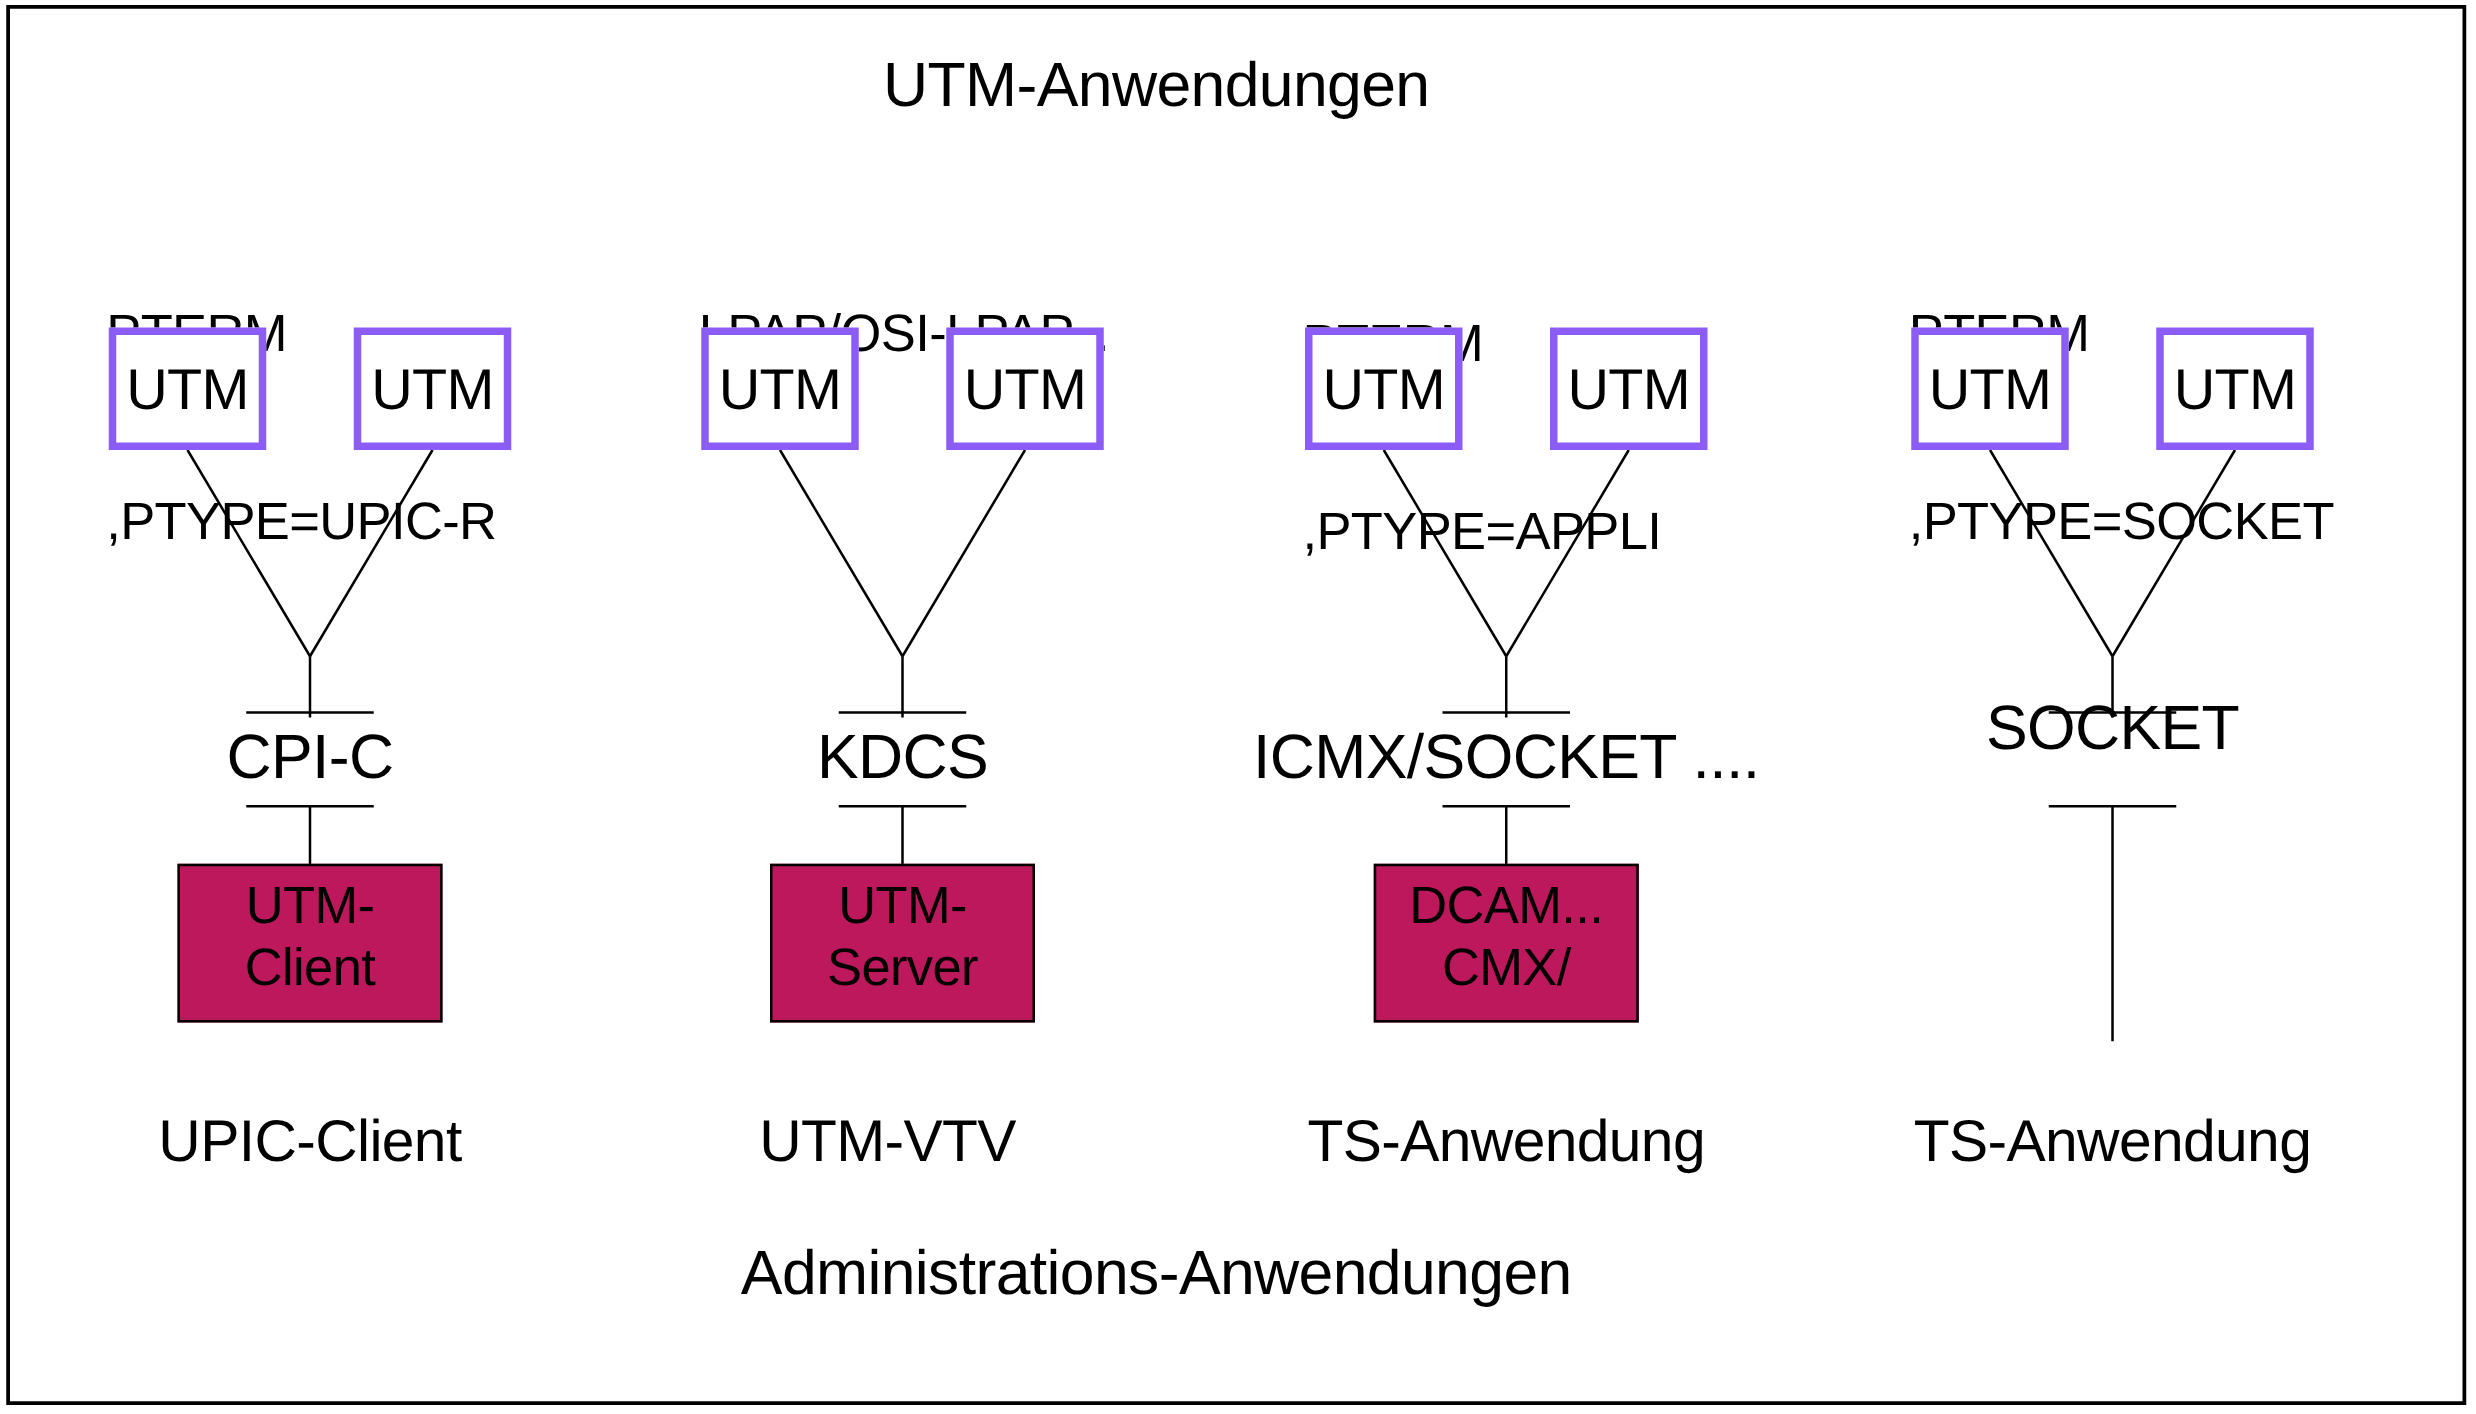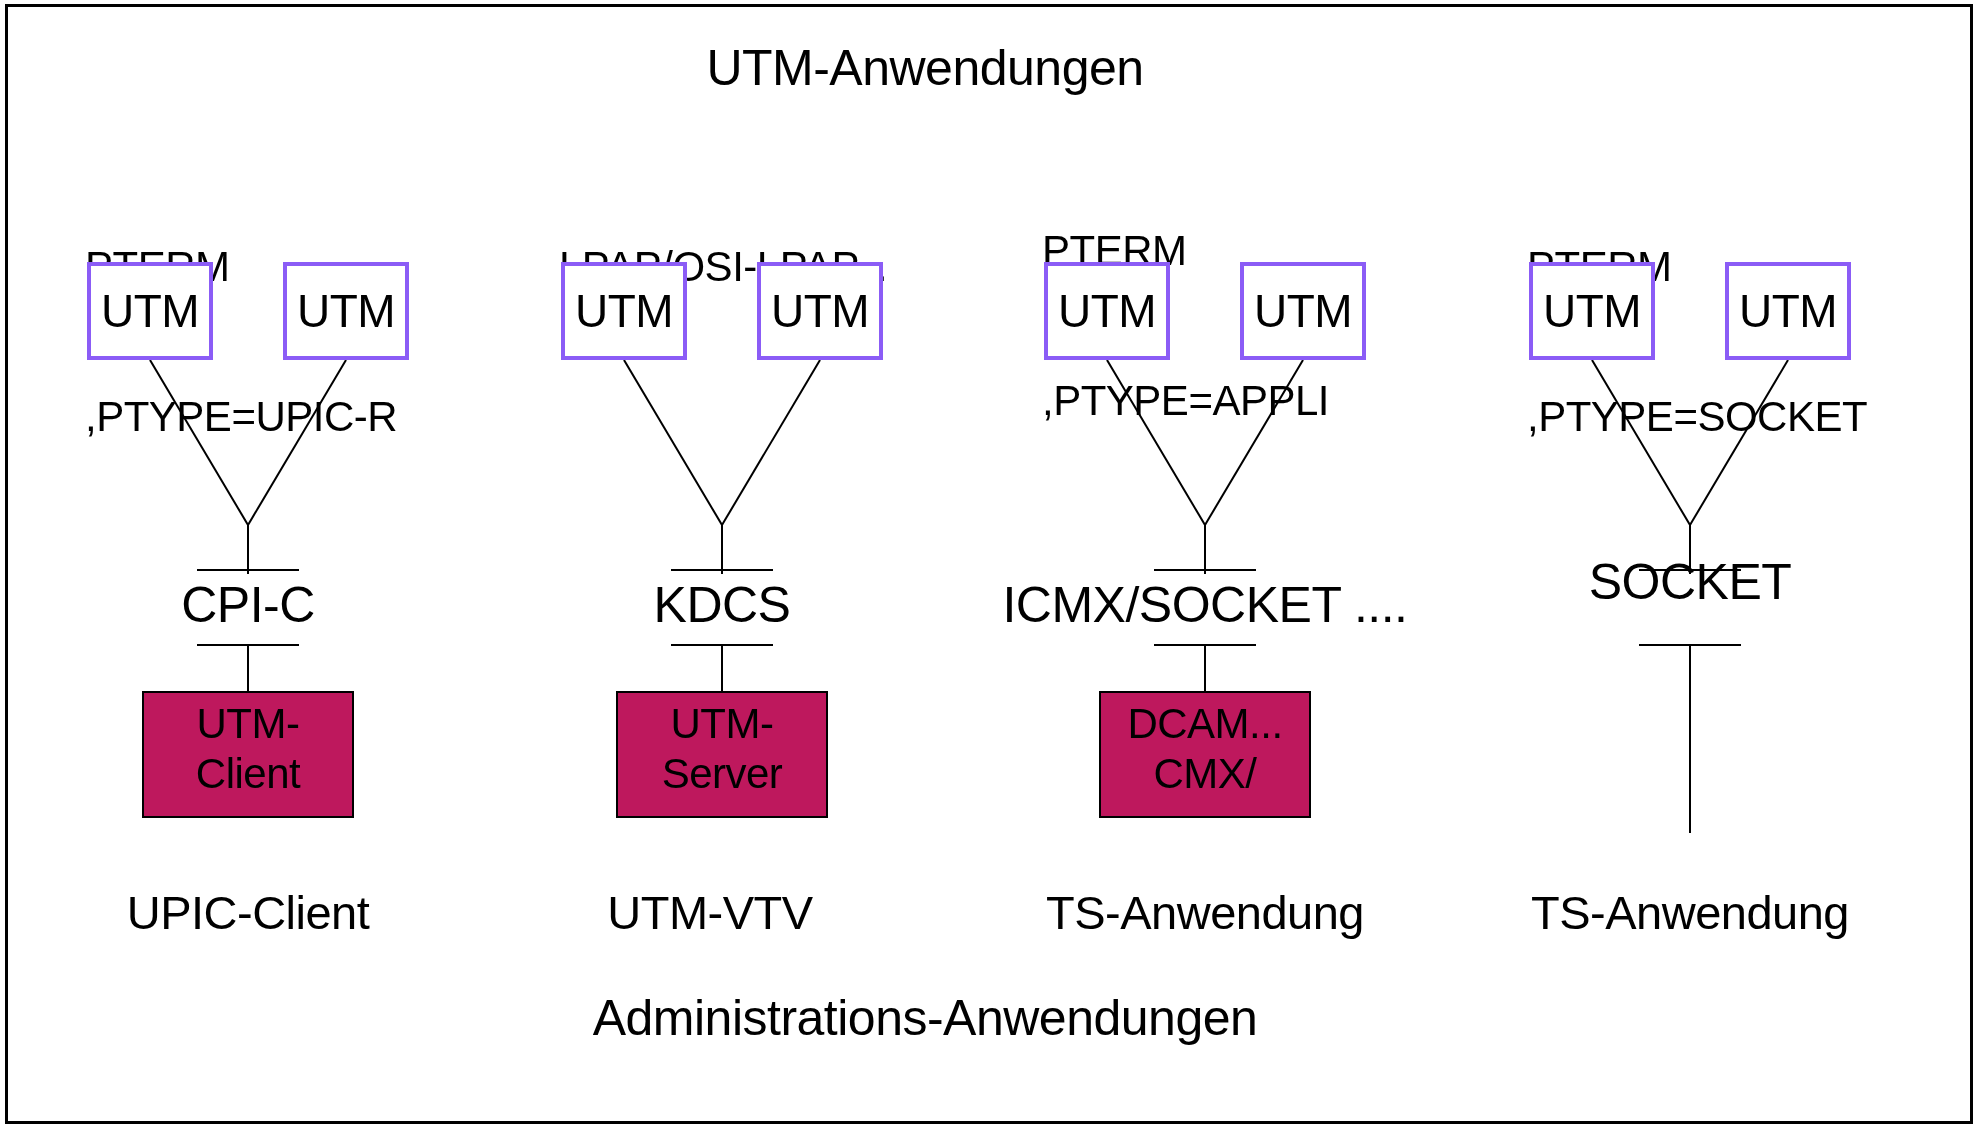--- a/index.html
+++ b/index.html
@@ -8,21 +8,21 @@
     font-family:"Liberation Sans","DejaVu Sans",sans-serif;color:#000;
     overflow:hidden;
   }
   .frame{
     position:absolute;left:5px;top:4px;width:1968px;height:1120px;
     border:3px solid #000;box-sizing:border-box;
   }
   .abs{position:absolute;}
   .toplabel{font-size:42px;line-height:50px;white-space:pre;letter-spacing:-0.5px;}
   .node{
-    position:absolute;width:126px;height:98px;border:4px solid #8b5cf6;box-sizing:border-box;
+    position:absolute;width:126px;height:98px;border:6px solid #8b5cf6;box-sizing:border-box;
     display:flex;align-items:center;justify-content:center;
     font-size:46px;letter-spacing:-0.5px;background:#fff;
   }
   .api{
     position:absolute;width:500px;text-align:center;
     font-size:50px;line-height:56px;letter-spacing:-0.5px;white-space:pre;
   }
   .comp{
     position:absolute;width:212px;height:127px;border:2px solid #000;box-sizing:border-box;
     text-align:center;font-size:42px;line-height:50px;padding-top:6px;
@@ -106,21 +106,21 @@
   <div class="node" style="left:757px;top:262px">
     <span>UTM</span>
   </div>
   <div class="api" style="left:472px;top:577px">KDCS</div>
   <div class="comp" style="left:616px;top:691px">
     <div>UTM-</div>
     <div>Server</div>
   </div>
   <div class="blabel" style="left:450px">UTM-VTV</div>
 
-  <div class="abs toplabel" style="left:1042px;top:126px">
+  <div class="abs toplabel" style="left:1042px;top:150px">
     <div>PTERM</div>
     <div>,PTYPE=APPLI</div>
   </div>
   <div class="node" style="left:1044px;top:262px">
     <span>UTM</span>
   </div>
   <div class="node" style="left:1240px;top:262px">
     <span>UTM</span>
   </div>
   <div class="api" style="left:955px;top:577px">ICMX/SOCKET ....</div>

